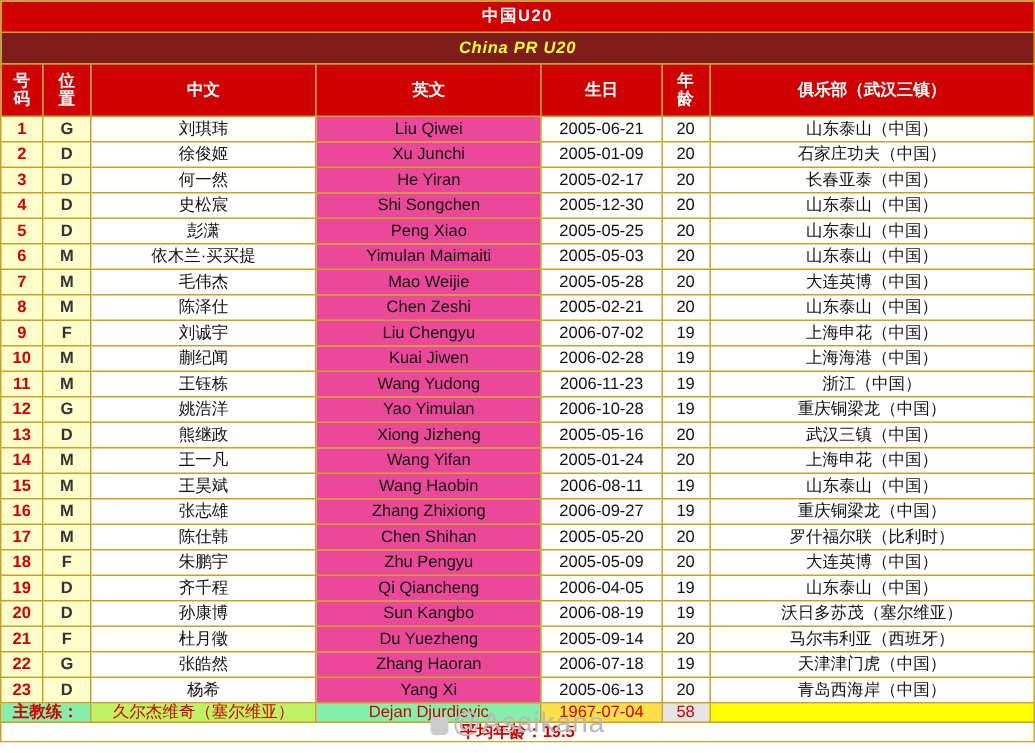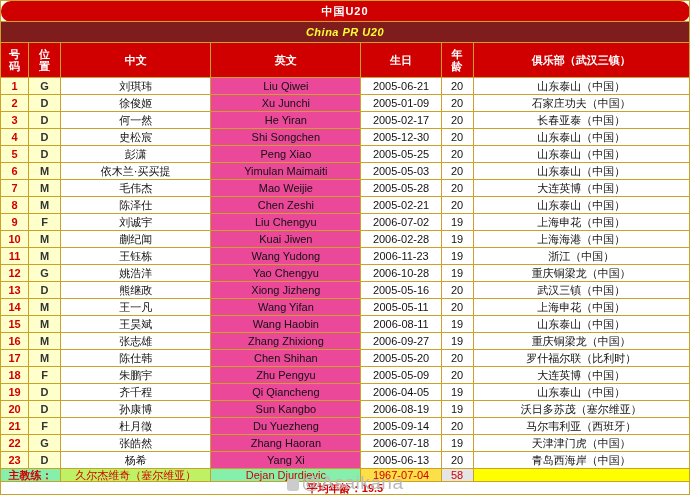--- a/index.html
+++ b/index.html
@@ -29,21 +29,20 @@
     line-height:1.1;
   }
   
   .title-cn{
     background:#d00000;
     color:#ffffff;
     font-size:15px;
     font-weight:bold;
     height:20px;
     letter-spacing:1px;
-    border-radius:10px;
   }
   .title-en{
     background:#7f1d1d;
     color:#ffff33;
     font-size:14px;
     font-weight:bold;
     height:20px;
     letter-spacing:0.5px;
     font-style:italic;
   }
@@ -297,40 +296,40 @@
           <td class="cn">王钰栋</td>
           <td class="en">Wang Yudong</td>
           <td class="bd">2006-11-23</td>
           <td class="age">19</td>
           <td class="club">浙江（中国）</td>
         </tr>
         <tr class="row">
           <td class="num">12</td>
           <td class="pos">G</td>
           <td class="cn">姚浩洋</td>
-          <td class="en">Yao Chengyu</td>
+          <td class="en">Yao Yimulan</td>
           <td class="bd">2006-10-28</td>
           <td class="age">19</td>
           <td class="club">重庆铜梁龙（中国）</td>
         </tr>
         <tr class="row">
           <td class="num">13</td>
           <td class="pos">D</td>
           <td class="cn">熊继政</td>
           <td class="en">Xiong Jizheng</td>
           <td class="bd">2005-05-16</td>
           <td class="age">20</td>
           <td class="club">武汉三镇（中国）</td>
         </tr>
         <tr class="row">
           <td class="num">14</td>
           <td class="pos">M</td>
           <td class="cn">王一凡</td>
           <td class="en">Wang Yifan</td>
-          <td class="bd">2005-05-11</td>
+          <td class="bd">2005-01-24</td>
           <td class="age">20</td>
           <td class="club">上海申花（中国）</td>
         </tr>
         <tr class="row">
           <td class="num">15</td>
           <td class="pos">M</td>
           <td class="cn">王昊斌</td>
           <td class="en">Wang Haobin</td>
           <td class="bd">2006-08-11</td>
           <td class="age">19</td>

